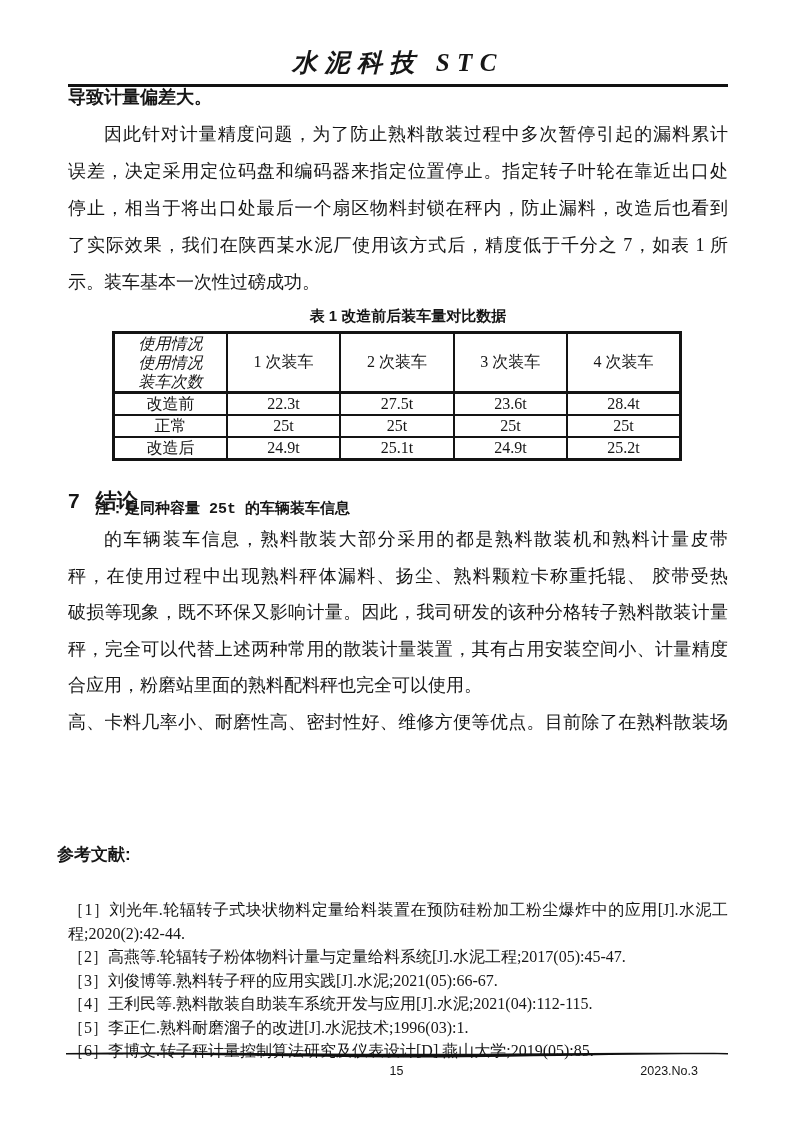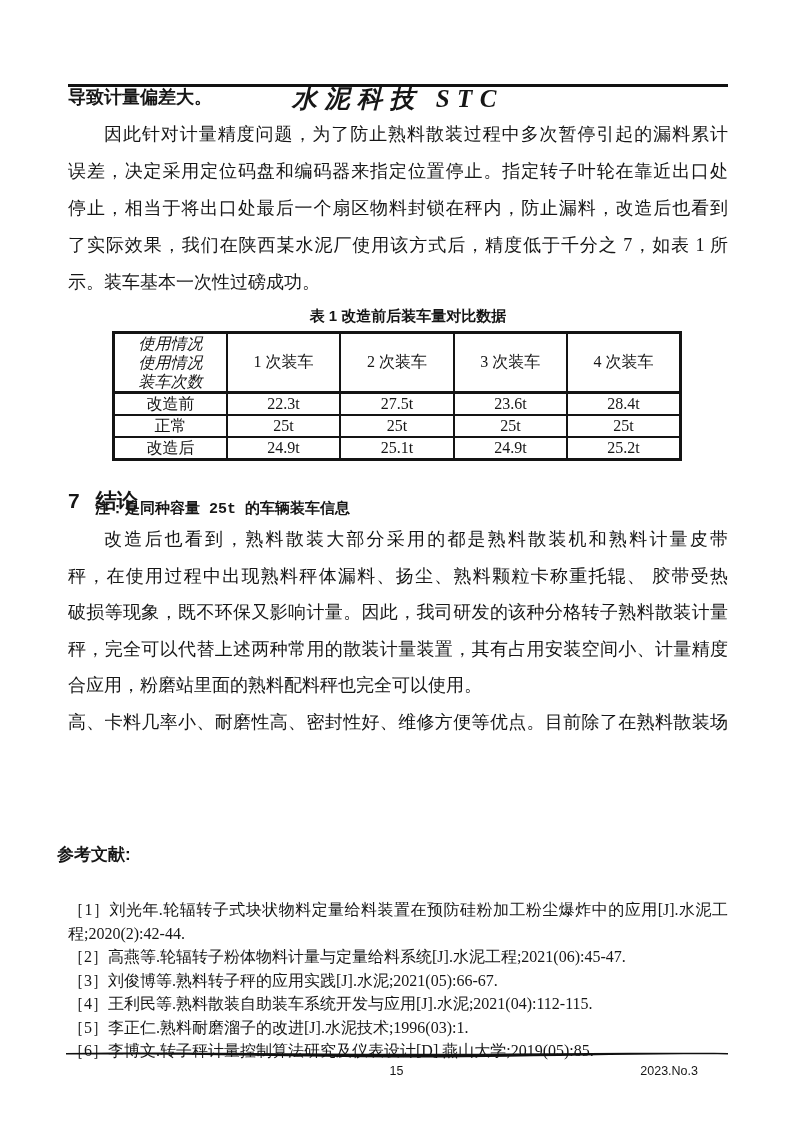--- a/index.html
+++ b/index.html
@@ -17,21 +17,20 @@
   
   .journal-title {
     position: absolute;
     top: 46px; left: 68px; width: 660px;
     text-align: center;
     font-size: 25px;
     font-weight: 600;
     font-style: italic;
     letter-spacing: 0.30em;
     font-family: "Liberation Serif", "DejaVu Serif", serif;
-    margin-top: 36px;
   }
   .header-rule {
     position: absolute;
     top: 84px; left: 68px; width: 660px; height: 2.5px;
     background: #121212;
   }
   
   .body-block {
     position: absolute;
     left: 68px; width: 660px;
@@ -198,34 +197,34 @@
   </tbody>
     </table>
 
   <div class="table-note">注：是同种容量 25t 的车辆装车信息</div>
 
   <div class="section-heading">
     <span class="sec-num">7</span><span class="sec-title">结论</span>
   </div>
 
   <div class="body-block conclusion">
-    <div class="line just indent">改造后也看到，熟料散装大部分采用的都是熟料散装机和熟料计量皮带</div>
+    <div class="line just indent">的车辆装车信息，熟料散装大部分采用的都是熟料散装机和熟料计量皮带</div>
     <div class="line just">秤，在使用过程中出现熟料秤体漏料、扬尘、熟料颗粒卡称重托辊、 胶带受热</div>
     <div class="line just">破损等现象，既不环保又影响计量。因此，我司研发的该种分格转子熟料散装计量</div>
     <div class="line just">秤，完全可以代替上述两种常用的散装计量装置，其有占用安装空间小、计量精度</div>
     <div class="line left">合应用，粉磨站里面的熟料配料秤也完全可以使用。</div>
     <div class="line just">高、卡料几率小、耐磨性高、密封性好、维修方便等优点。目前除了在熟料散装场</div>
   </div>
 
   <div class="refs-heading">参考文献:</div>
 
   <div class="refs">
     <div class="line just">［1］刘光年.轮辐转子式块状物料定量给料装置在预防硅粉加工粉尘爆炸中的应用[J].水泥工</div>
     <div class="line left">程;2020(2):42-44.</div>
-    <div class="line left">［2］高燕等.轮辐转子粉体物料计量与定量给料系统[J].水泥工程;2021(06):45-47.</div>
+    <div class="line left">［2］高燕等.轮辐转子粉体物料计量与定量给料系统[J].水泥工程;2017(05):45-47.</div>
     <div class="line left">［3］刘俊博等.熟料转子秤的应用实践[J].水泥;2021(05):66-67.</div>
     <div class="line left">［4］王利民等.熟料散装自助装车系统开发与应用[J].水泥;2021(04):112-115.</div>
     <div class="line left">［5］李正仁.熟料耐磨溜子的改进[J].水泥技术;1996(03):1.</div>
     <div class="line left">［6］李博文.转子秤计量控制算法研究及仪表设计[D].燕山大学;2019(05):85.</div>
   </div>
 
   <svg class="footer-line" width="662" height="10" viewBox="0 0 662 10">
     <path d="M0,4.0 C120,2.6 220,4.6 331,4.8 C440,5.0 560,3.2 662,4.0 L662,5.4 C560,4.8 440,9.0 331,8.4 C220,7.8 120,4.6 0,5.6 Z" fill="#101010"></path>
   </svg>
 

